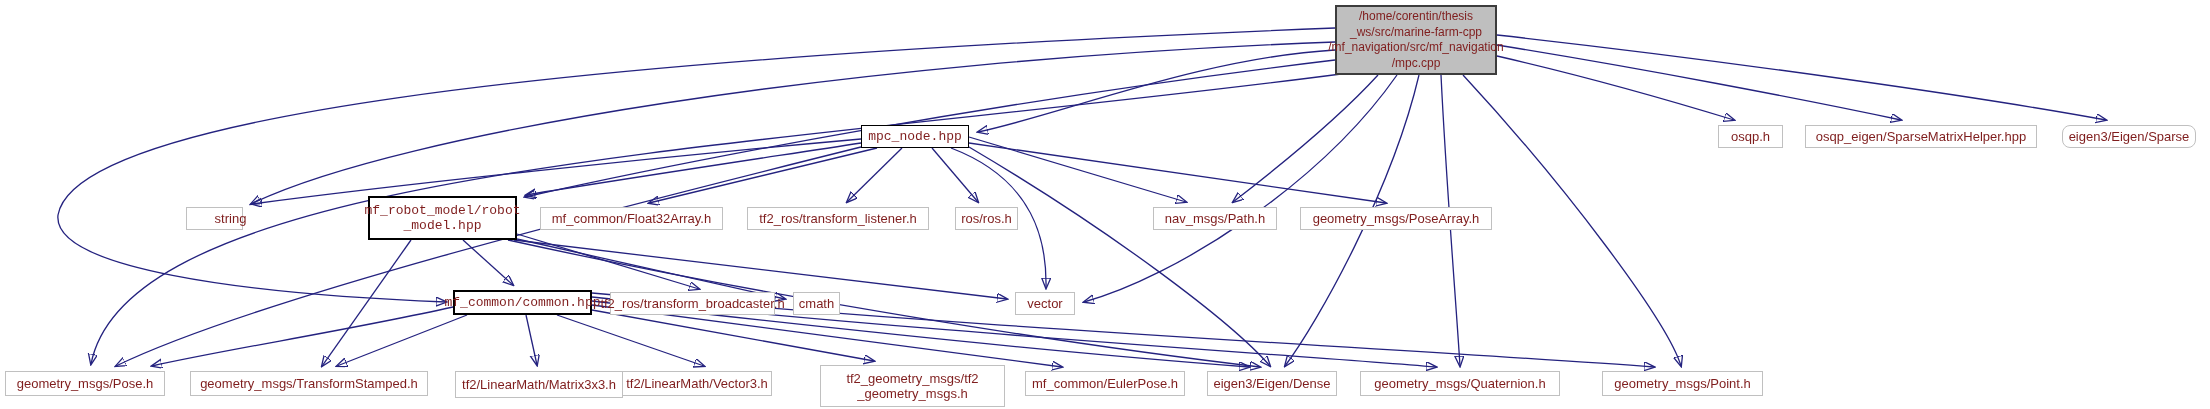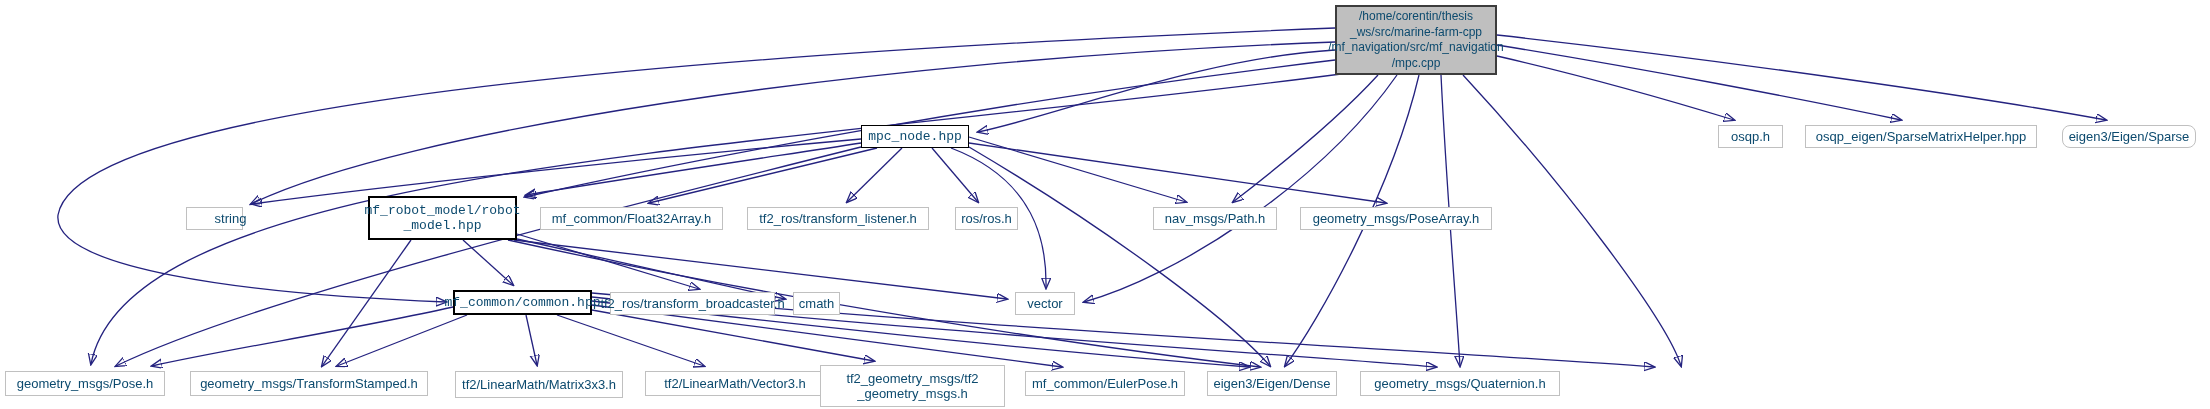--- a/index.html
+++ b/index.html
@@ -24,21 +24,21 @@
     fill: none;
     stroke: #24227f;
     stroke-width: 1.3;
   }
   .node {
     position: absolute;
     z-index: 2;
     box-sizing: border-box;
     background: #ffffff;
     border: 1px solid #c0c0c0;
-    color: #0c4a6e;
+    color: #7f1d1d;
     font-size: 13px;
     line-height: 15px;
     display: flex;
     align-items: center;
     justify-content: center;
     text-align: center;
     white-space: pre-line;
     padding: 1px 4px;
     cursor: default;
   }
@@ -132,20 +132,21 @@
   <div class="node" style="left:1300px; top:207px; width:192px; height:23px;">geometry_msgs/PoseArray.h</div>
 
   <div class="node doc" style="left:453px; top:290px; width:139px; height:25px;">mf_common/common.hpp</div>
   <div class="node" style="left:610px; top:292px; width:165px; height:23px;">tf2_ros/transform_broadcaster.h</div>
   <div class="node" style="left:793px; top:292px; width:47px; height:23px;">cmath</div>
   <div class="node" style="left:1015px; top:292px; width:60px; height:23px;">vector</div>
 
   <div class="node" style="left:5px; top:371px; width:160px; height:25px;">geometry_msgs/Pose.h</div>
   <div class="node" style="left:190px; top:371px; width:238px; height:25px;">geometry_msgs/TransformStamped.h</div>
   <div class="node" style="left:455px; top:371px; width:168px; height:27px;">tf2/LinearMath/Matrix3x3.h</div>
-  <div class="node" style="left:645px; top:371px; width:180px; height:25px;text-align:center;">tf2/LinearMath/Vector3.h</div>
+  <div class="node" style="left:622px; top:371px; width:150px; height:25px;text-align:center;">tf2/LinearMath/Vector3.h</div>
   <div class="node" style="left:820px; top:365px; width:185px; height:42px;">tf2_geometry_msgs/tf2
 _geometry_msgs.h</div>
   <div class="node" style="left:1025px; top:371px; width:160px; height:25px;">mf_common/EulerPose.h</div>
   <div class="node" style="left:1207px; top:371px; width:130px; height:25px;">eigen3/Eigen/Dense</div>
   <div class="node" style="left:1360px; top:371px; width:200px; height:25px;">geometry_msgs/Quaternion.h</div>
+  <div class="node" style="left:1602px; top:371px; width:161px; height:25px;">geometry_msgs/Point.h</div>
 
 </div>
 
 </body></html>

